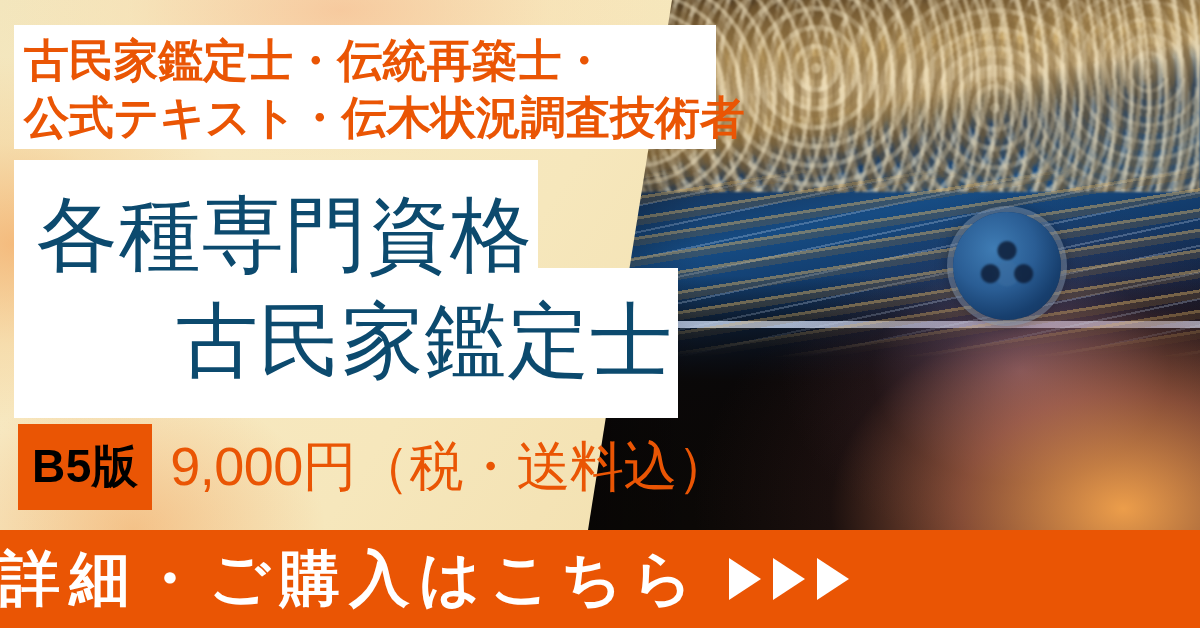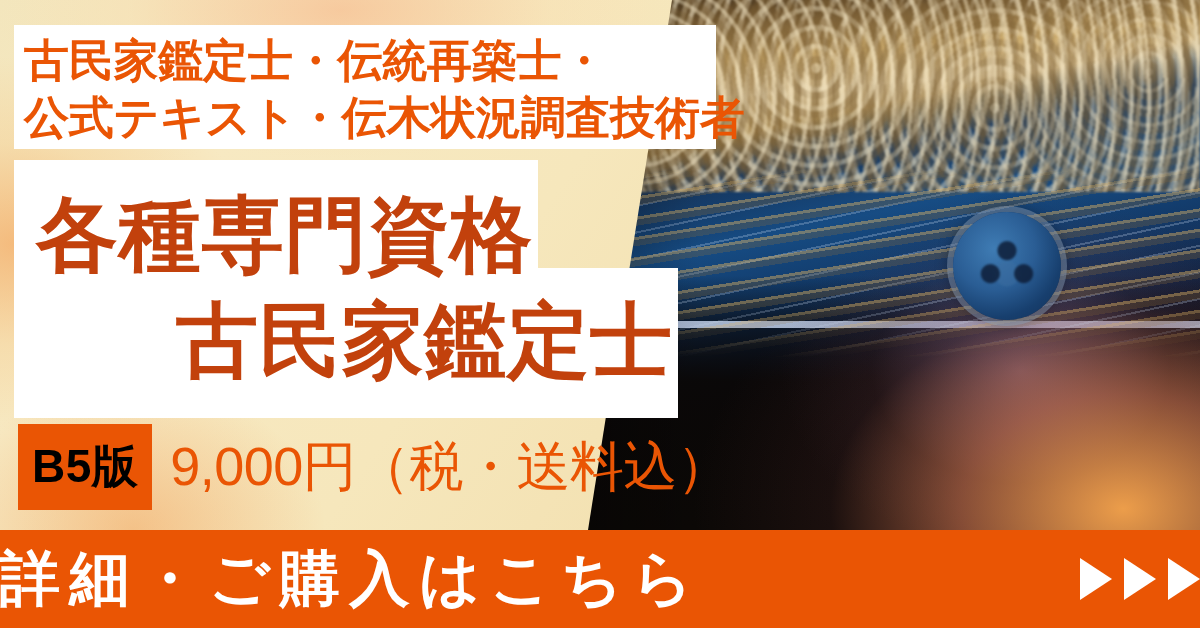--- a/index.html
+++ b/index.html
@@ -113,21 +113,21 @@
     position:absolute;left:16px;top:27px;width:700px;height:120px;
     display:flex;flex-direction:column;justify-content:flex-end;
     color:#ea5504;font-weight:700;
     font-size:45px;line-height:1.28;letter-spacing:-.005em;
     padding-left:8px;box-sizing:border-box;
   }
   .headline .l{white-space:nowrap;}
 
   .subhead{
     position:absolute;left:14px;top:168px;width:664px;height:244px;
-    color:#c2410c;font-weight:700;
+    color:#0c4a6e;font-weight:400;
     font-size:82px;line-height:1.14;letter-spacing:.01em;
   }
   .subhead .l1{position:absolute;left:22px;top:20px;white-space:nowrap;}
   .subhead .l2{position:absolute;left:162px;top:126px;white-space:nowrap;}
 
   
   .price-row{
     position:absolute;left:18px;top:424px;height:86px;
     display:flex;align-items:center;
   }
@@ -138,21 +138,21 @@
   }
   .price{
     color:#ea5504;font-size:54px;font-weight:400;
     margin-left:18px;white-space:nowrap;letter-spacing:-.01em;
   }
 
   
   .cta{
     position:absolute;left:0;top:530px;width:1200px;height:98px;
     background:#ea5504;
-    display:flex;align-items:center;justify-content:space-between;
+    display:flex;align-items:center;justify-content:flex-start;
   }
   .cta-text{
     color:#fff;font-weight:700;font-size:60px;letter-spacing:.16em;
     white-space:nowrap;
   }
   .arrows{display:flex;align-items:center;gap:12px;margin-left:26px;}
   .arrow{
     width:0;height:0;
     border-top:21px solid transparent;
     border-bottom:21px solid transparent;

